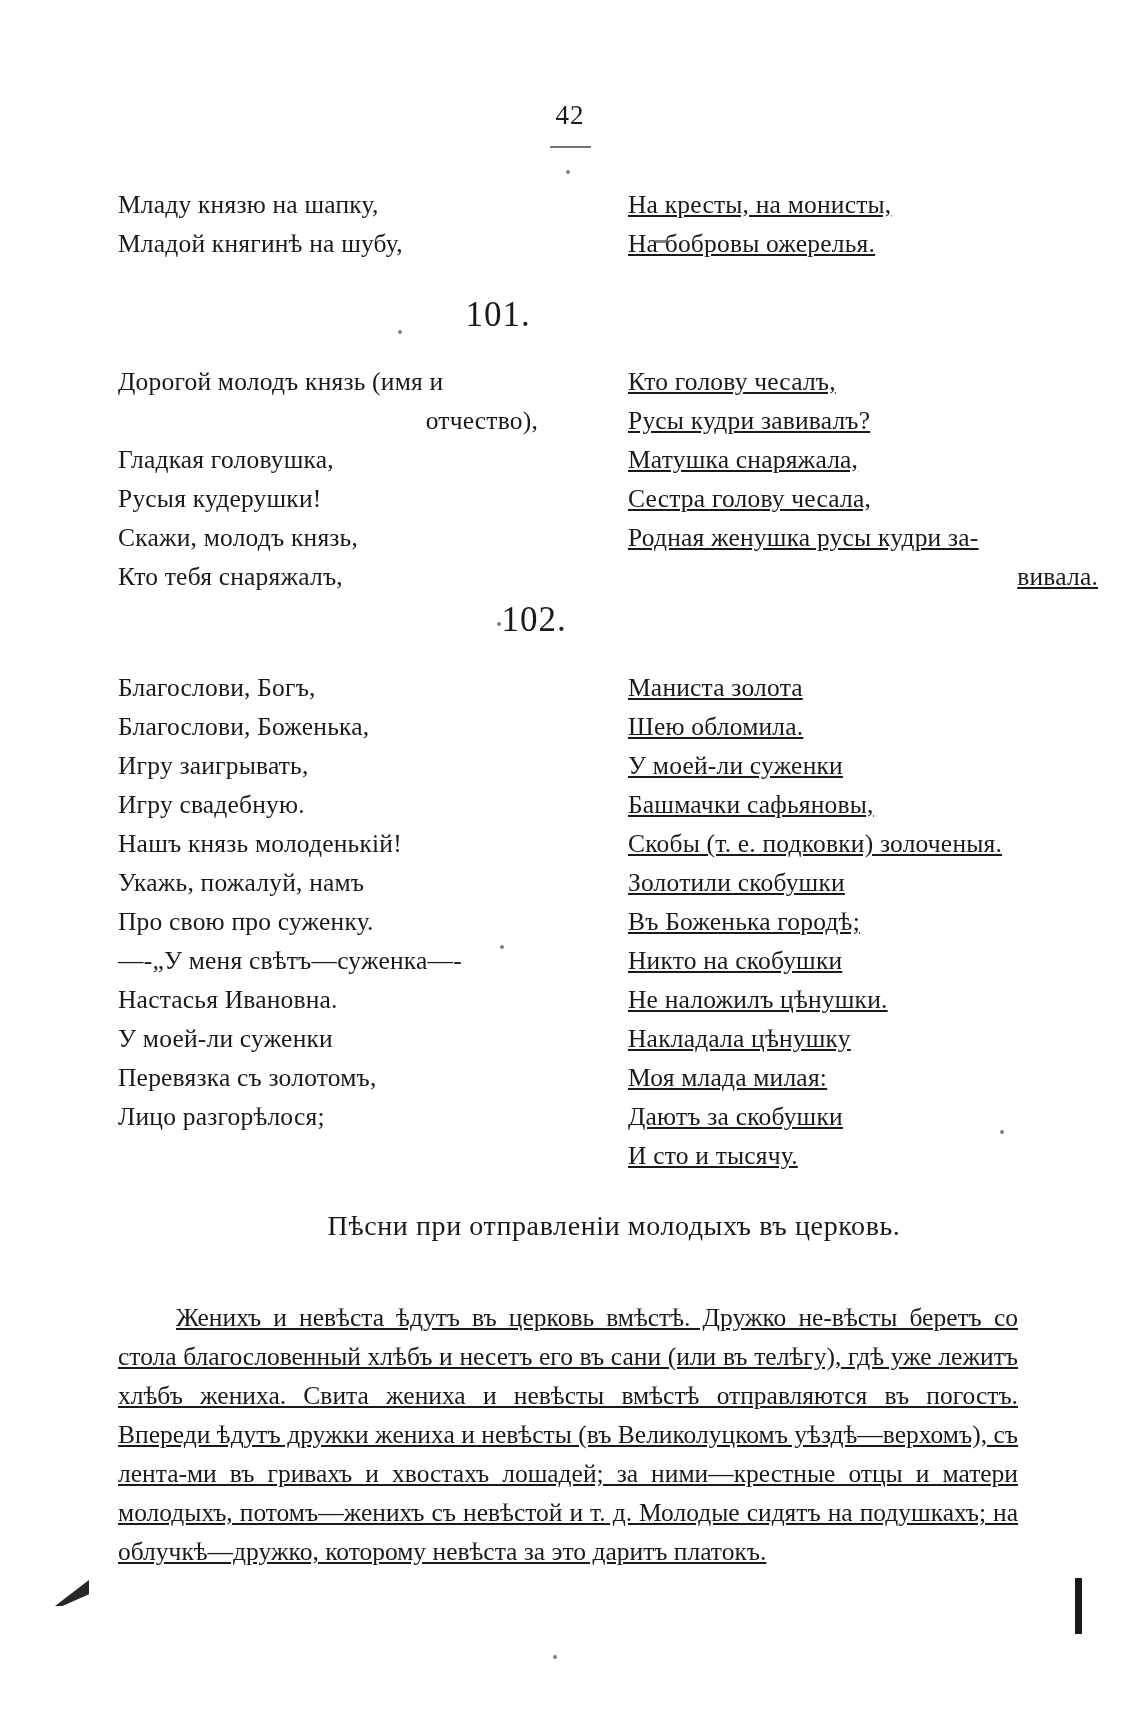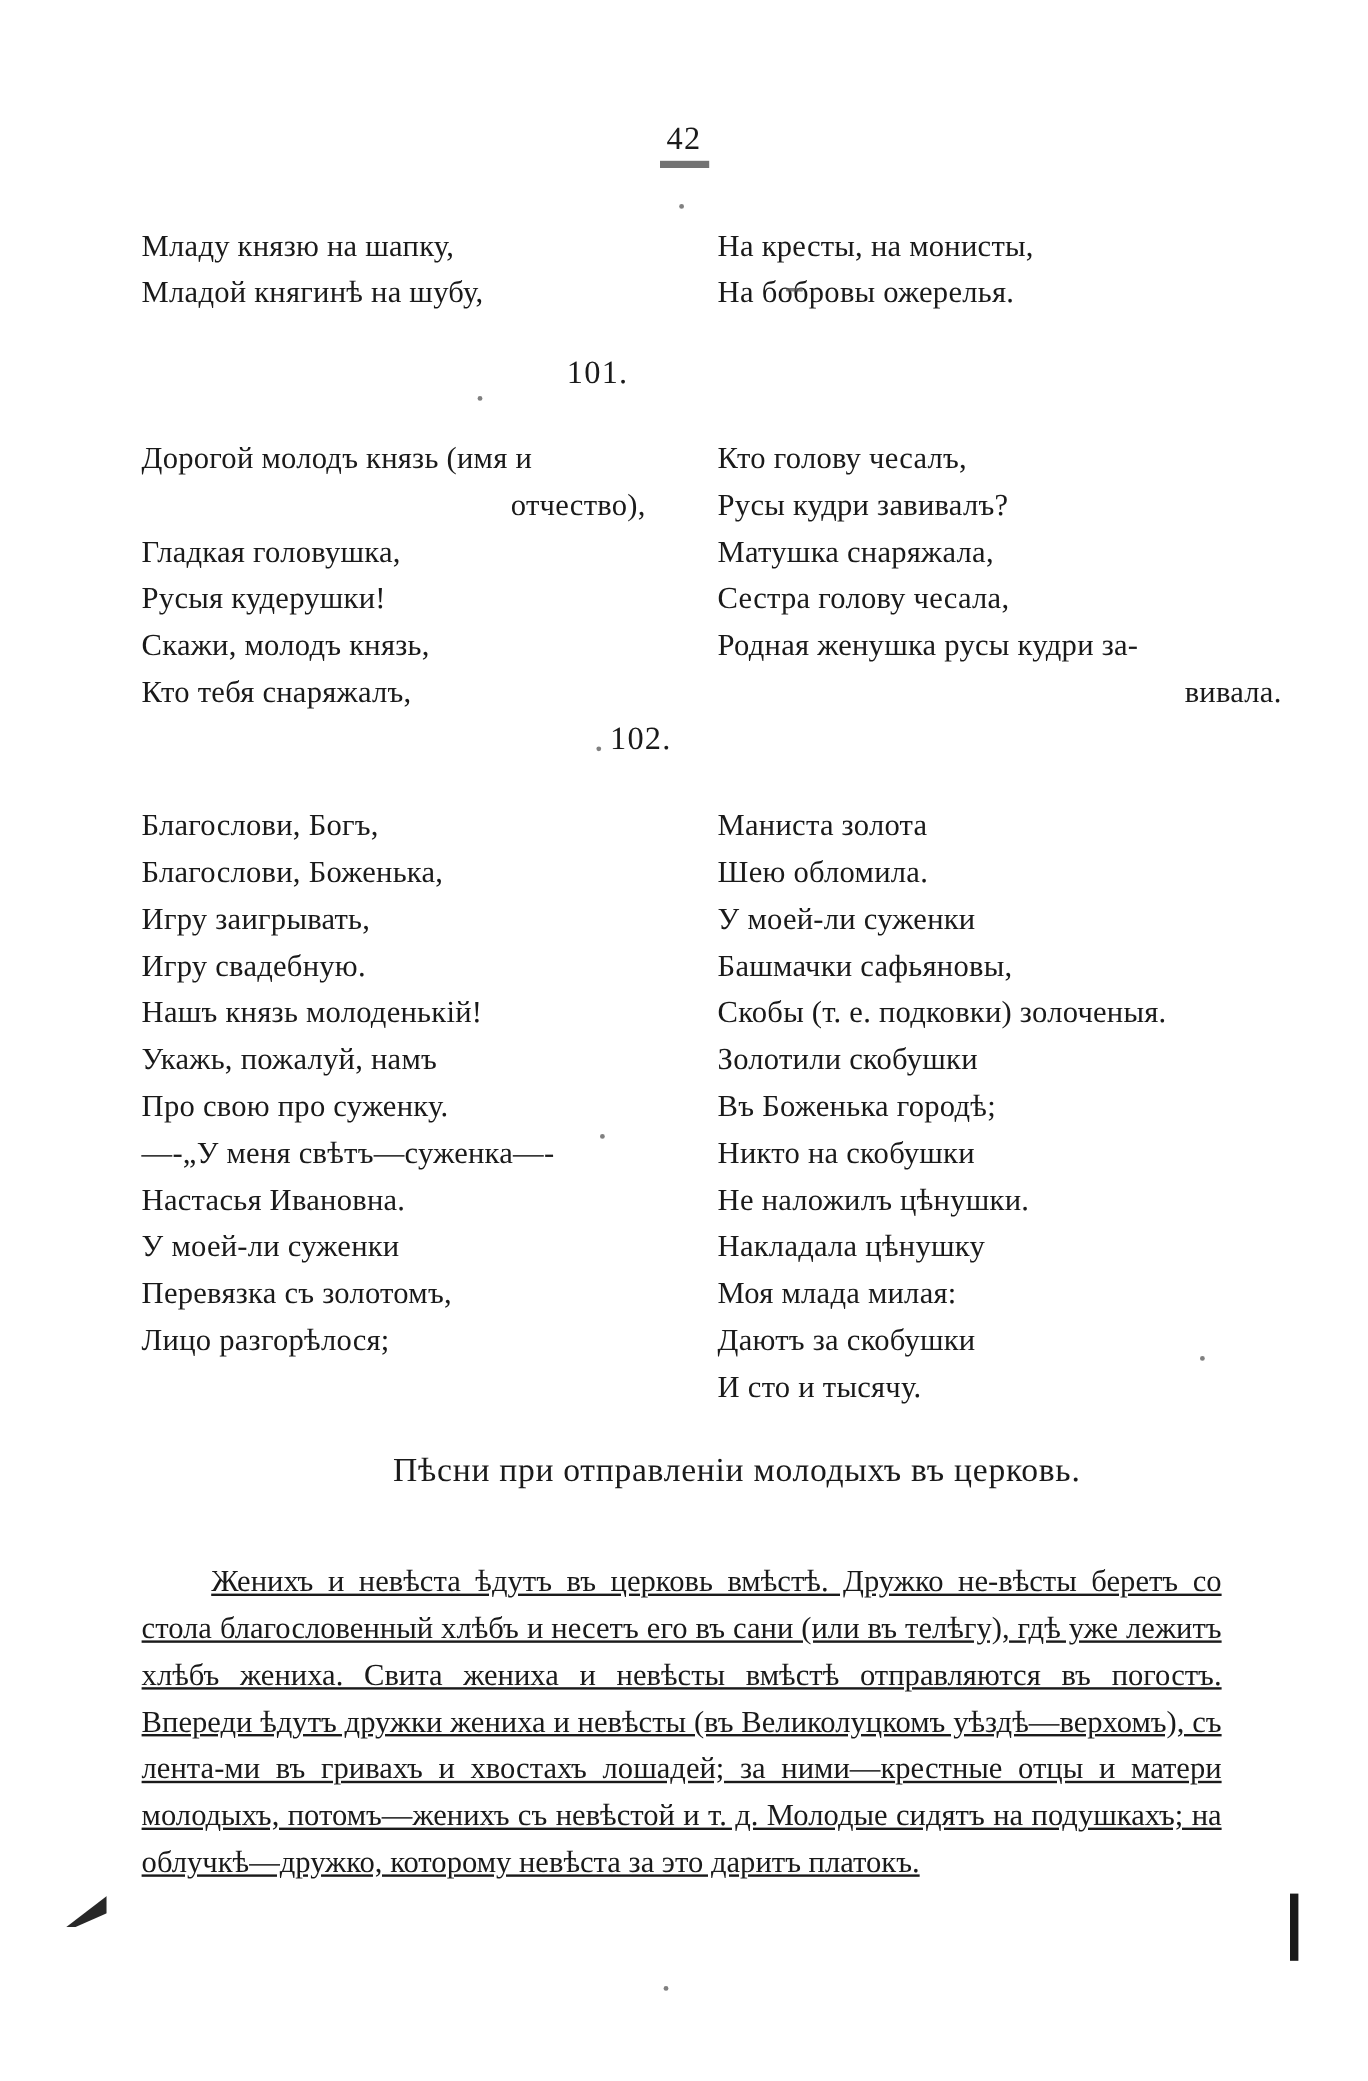--- a/index.html
+++ b/index.html
@@ -24,52 +24,52 @@
   .page-number {
     position: absolute;
     left: 0;
     top: 100px;
     width: 1140px;
     text-align: center;
     font-size: 27px;
     letter-spacing: 1px;
   }
   .page-number .num {
-    border-bottom: 6px solid #737373;
-    padding: 0 6px 4px 6px;
+    border-bottom: 2px solid #737373;
+    padding: 0 6px 16px 6px;
   }
 
   
   .song {
     position: absolute;
     width: 1140px;
   }
   .song .col {
     position: absolute;
     top: 0;
   }
   .song .col.left { left: 118px; width: 420px; }
-  .song .col.right { left: 598px; width: 470px; }
+  .song .col.right { left: 628px; width: 470px; text-decoration: underline; }
 
   .line {
     font-size: 25.5px;
     line-height: 39px;
     white-space: pre-wrap;
     letter-spacing: 0.2px;
   }
   .line.indent-right {
     text-align: right;
   }
 
   .section-number {
     position: absolute;
     width: 996px;
     left: 0;
     text-align: center;
-    font-size: 27px;
+    font-size: 35px;
     letter-spacing: 1px;
   }
 
   .subtitle {
     position: absolute;
     left: 0;
     width: 1140px;
     text-align: center;
     font-size: 28px;
     letter-spacing: 0.6px;

